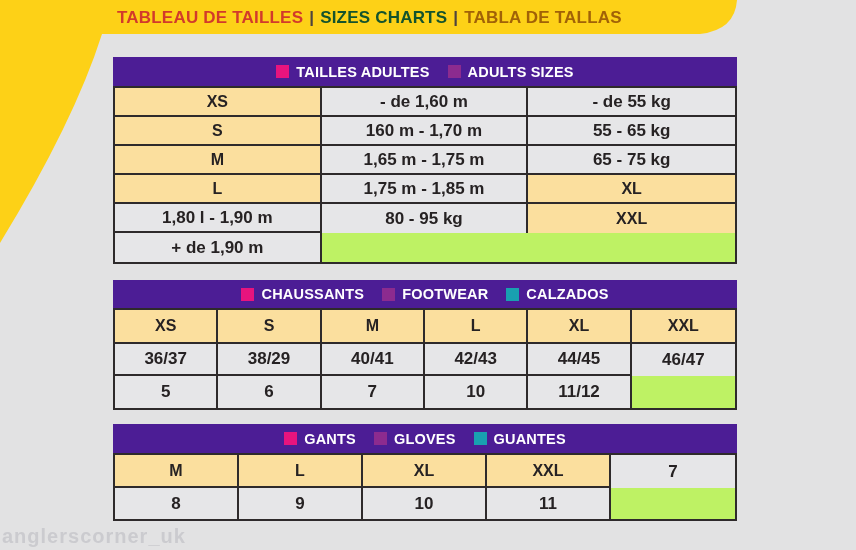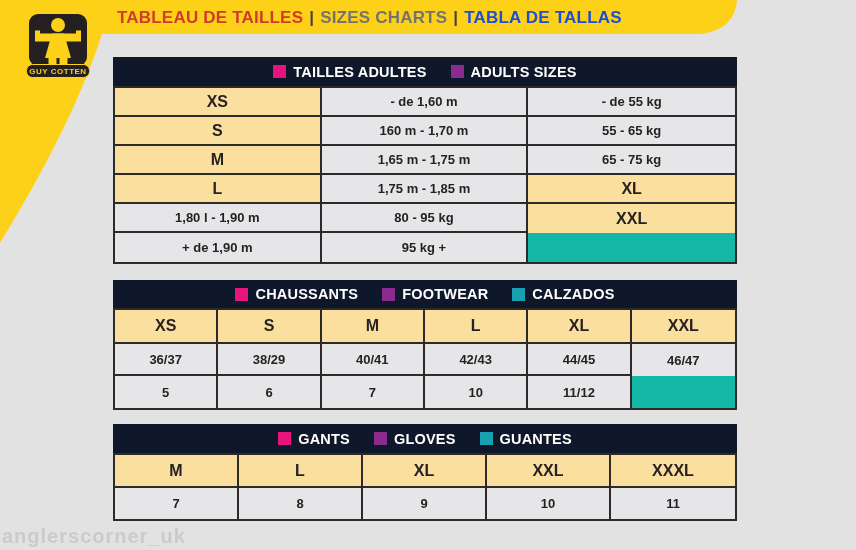--- a/index.html
+++ b/index.html
@@ -6,54 +6,54 @@
   .canvas{
     position:relative;width:856px;height:550px;overflow:hidden;
     background:#E2E2E3;font-family:"Liberation Sans",sans-serif;
   }
   .swoosh{position:absolute;top:0;left:0;display:block;}
   .logo{position:absolute;left:26px;top:14px;}
   .page-title{
     position:absolute;left:117px;top:8px;font-size:17px;font-weight:bold;
     letter-spacing:0.2px;white-space:nowrap;
   }
-  .t-red{color:#D23A2B}.t-dark{color:#737373}.t-green{color:#1d4ed8}
+  .t-red{color:#D23A2B}.t-dark{color:#14532d}.t-green{color:#a16207}
   .t-sep{color:#4E443E;margin:0 6px;}
 
   .table{position:absolute;left:113px;width:624px;}
   .adults{top:57px;}
   .footwear{top:280px;border-radius:18px;}
   .gloves{top:424px;}
 
   .thead{
-    background:#0f172a;color:#FFFFFF;display:flex;align-items:center;
-    justify-content:center;gap:24px;font-weight:bold;font-size:14.5px;
+    background:#4c1d95;color:#FFFFFF;display:flex;align-items:center;
+    justify-content:center;gap:18px;font-weight:bold;font-size:14.5px;
     letter-spacing:0.2px;
   }
   .adults .thead{height:29px;}
   .footwear .thead{height:28px;}
   .gloves .thead{height:29px;}
   .legend-item{display:flex;align-items:center;gap:7px;}
   .sq{width:13px;height:13px;display:inline-block;flex:0 0 auto;}
   .sq-pink{background:#E7147E}
   .sq-purple{background:#8C2B8F}
   .sq-teal{background:#19A0B0}
 
-  .tbody{display:grid;border:2px solid #2E2A2B;background:#14b8a6;}
+  .tbody{display:grid;border:2px solid #2E2A2B;background:#bef264;}
   .g3{grid-template-columns:repeat(3,1fr);grid-auto-rows:29px;}
   .g6{grid-template-columns:repeat(6,1fr);grid-template-rows:34px 32px 32px;}
   .g5{grid-template-columns:repeat(5,1fr);grid-template-rows:33px 31px;}
 
   .cell{
     display:flex;align-items:center;justify-content:center;
     border-right:2px solid #2E2A2B;border-bottom:2px solid #2E2A2B;
     font-weight:bold;color:#262223;
   }
   .cell.size{background:#FBDF9E;font-size:16px;}
-  .cell.val{background:#E6E6E8;font-size:13px;}
+  .cell.val{background:#E6E6E8;font-size:17px;}
   .g3 .cell:nth-child(3n){border-right:none;}
   .g3 .cell:nth-last-child(-n+3){border-bottom:none;}
   .g6 .cell:nth-child(6n){border-right:none;}
   .g6 .cell:nth-last-child(-n+6){border-bottom:none;}
   .g5 .cell:nth-child(5n){border-right:none;}
   .g5 .cell:nth-last-child(-n+5){border-bottom:none;}
 
   .watermark{
     position:absolute;left:2px;bottom:2px;font-size:20px;font-weight:bold;
     color:#CBCBCF;letter-spacing:1px;
@@ -61,34 +61,20 @@
 </style>
 </head>
 <body>
 
 <div class="canvas">
 
   <svg class="swoosh" width="740" height="250" viewBox="0 0 740 250" aria-hidden="true">
     <path d="M0,0 H737 Q735,30 700,34 H102 Q74,122 0,243 Z" fill="#FDD117"></path>
   </svg>
 
-  <div class="logo">
-    <svg width="64" height="66" viewBox="0 0 64 66">
-      <rect x="3" y="0" width="58" height="52" rx="9" fill="#241F20"></rect>
-      <circle cx="32" cy="11" r="7" fill="#FDD117"></circle>
-      <rect x="9" y="16.5" width="5" height="4" fill="#FDD117"></rect>
-      <rect x="50" y="16.5" width="5" height="4" fill="#FDD117"></rect>
-      <rect x="9" y="19.5" width="46" height="8" fill="#FDD117"></rect>
-      <path d="M26,19.5 H38 L45,44 H19 Z" fill="#FDD117"></path>
-      <rect x="22.5" y="44" width="8" height="6" fill="#FDD117"></rect>
-      <rect x="33.5" y="44" width="8" height="6" fill="#FDD117"></rect>
-      <rect x="0.5" y="50.5" width="63" height="13" rx="6" fill="#241F20" stroke="#FDD117" stroke-width="1"></rect>
-      <text x="32" y="60" text-anchor="middle" font-size="8" font-weight="bold" fill="#FDD117" letter-spacing="0.5" font-family="Liberation Sans, sans-serif">GUY COTTEN</text>
-    </svg>
-  </div>
 
   <div class="page-title">
     <span class="t-red">TABLEAU DE TAILLES</span><span class="t-sep">|</span><span class="t-dark">SIZES CHARTS</span><span class="t-sep">|</span><span class="t-green">TABLA DE TALLAS</span>
   </div>
 
   <div class="table adults">
     <div class="thead">
       <span class="legend-item">
         <i class="sq sq-pink"></i>
         <span>TAILLES ADULTES</span>
@@ -113,21 +99,20 @@
 
       <div class="cell size">L</div>
       <div class="cell val">1,75 m - 1,85 m</div>
 
       <div class="cell size">XL</div>
       <div class="cell val">1,80 l - 1,90 m</div>
       <div class="cell val">80 - 95 kg</div>
 
       <div class="cell size">XXL</div>
       <div class="cell val">+ de 1,90 m</div>
-      <div class="cell val">95 kg +</div>
     </div>
   </div>
 
   <div class="table footwear">
     <div class="thead">
       <span class="legend-item">
         <i class="sq sq-pink"></i>
         <span>CHAUSSANTS</span>
       </span>
       <span class="legend-item">
@@ -175,21 +160,20 @@
       <span class="legend-item">
         <i class="sq sq-teal"></i>
         <span>GUANTES</span>
       </span>
     </div>
     <div class="tbody g5">
       <div class="cell size">M</div>
       <div class="cell size">L</div>
       <div class="cell size">XL</div>
       <div class="cell size">XXL</div>
-      <div class="cell size">XXXL</div>
 
       <div class="cell val">7</div>
       <div class="cell val">8</div>
       <div class="cell val">9</div>
       <div class="cell val">10</div>
       <div class="cell val">11</div>
     </div>
   </div>
 
   <div class="watermark">anglerscorner_uk</div>

